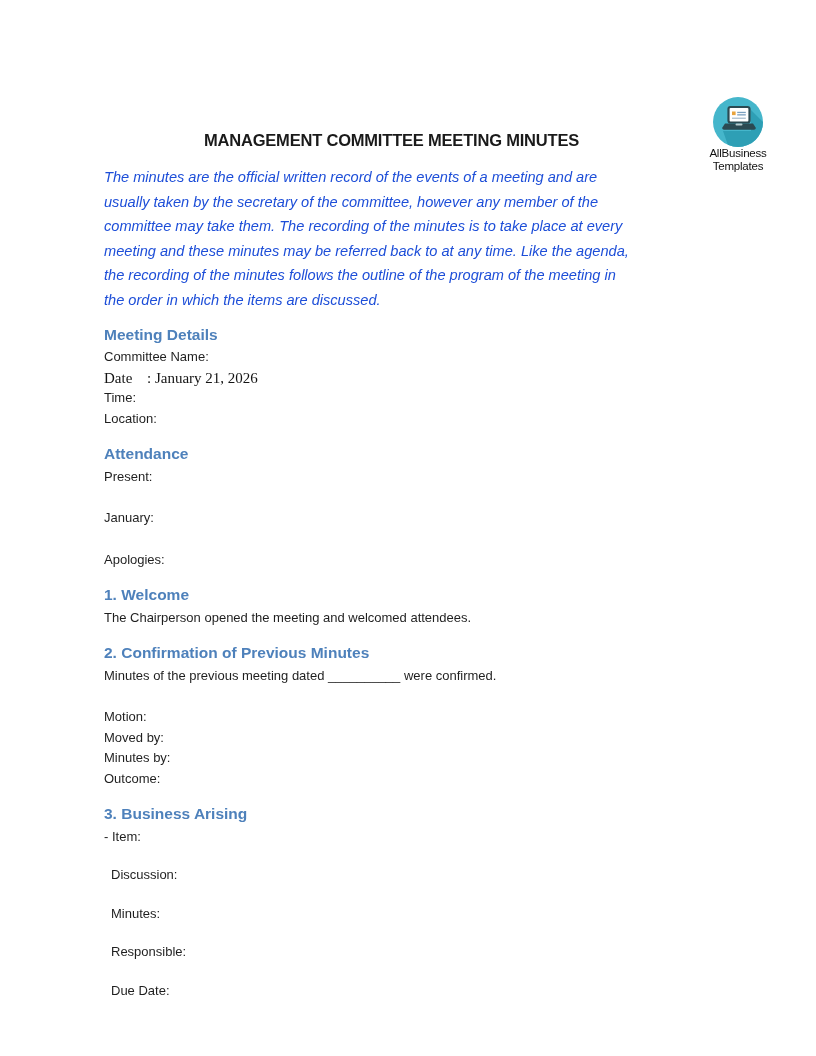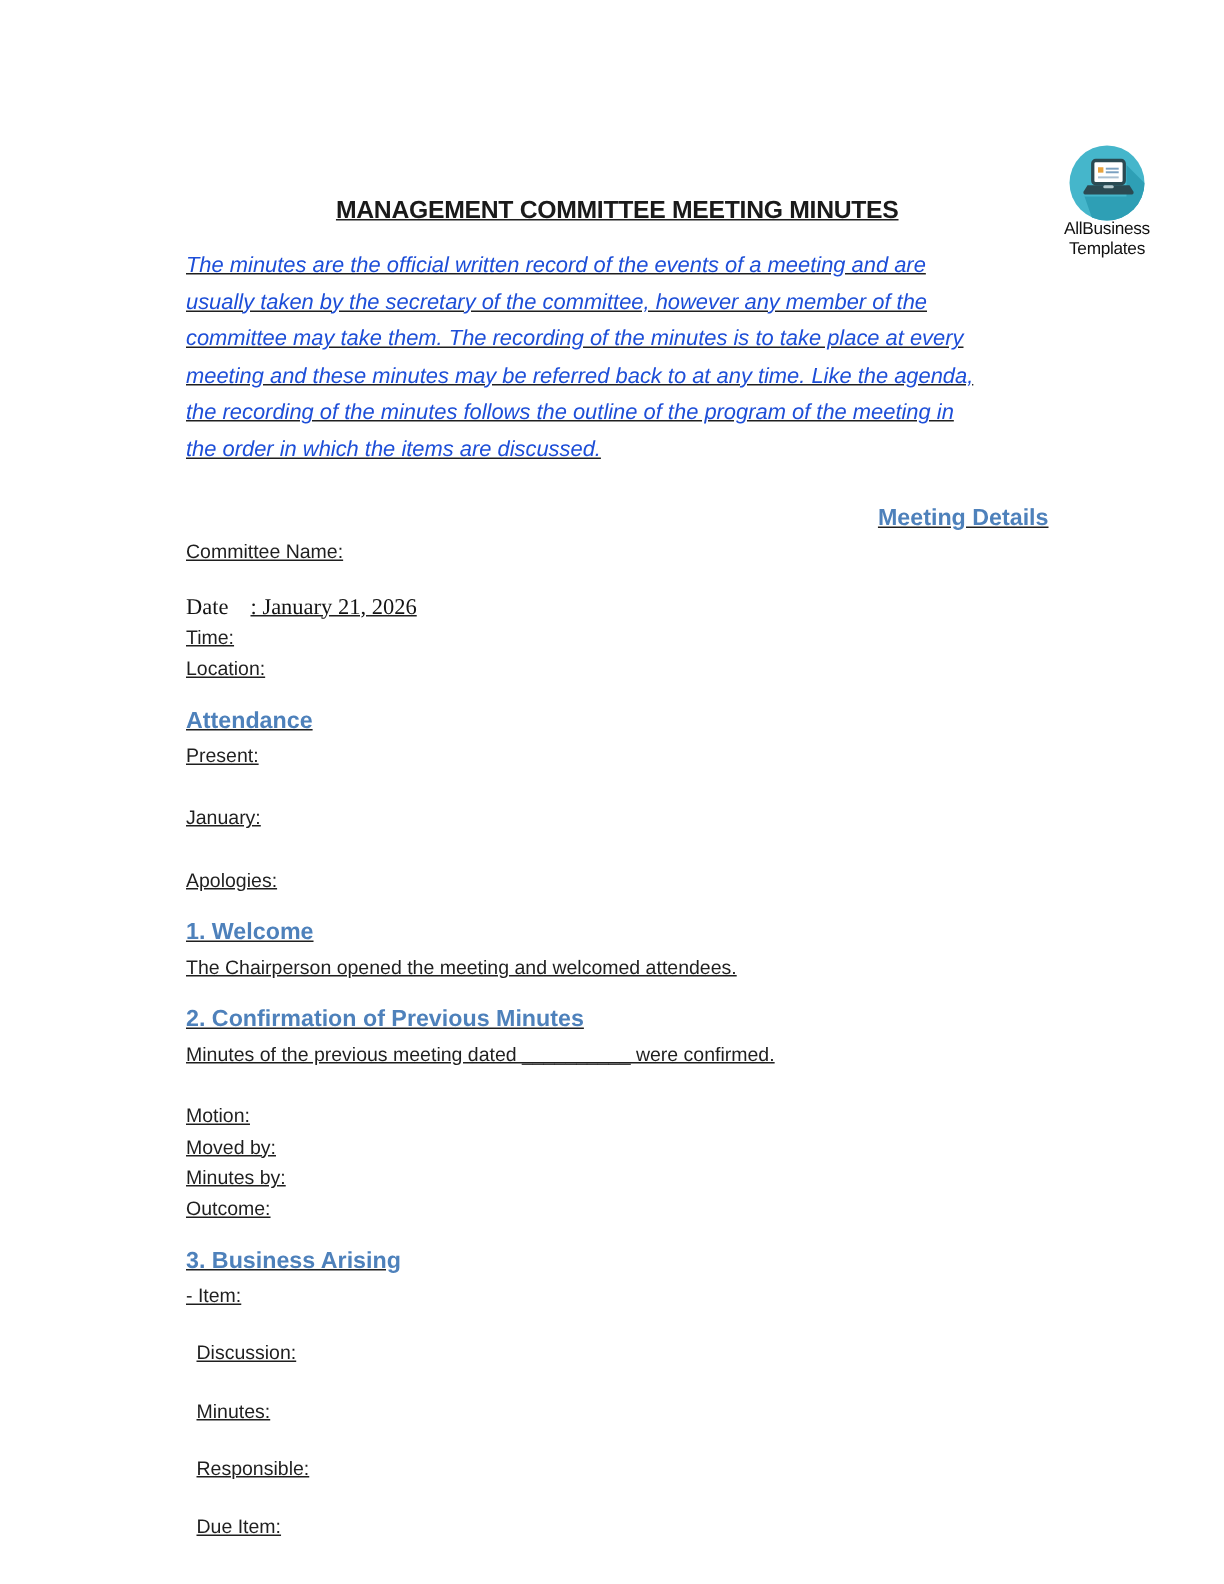--- a/index.html
+++ b/index.html
@@ -4,47 +4,46 @@
 <style>
   html,body { margin:0; padding:0; background:#ffffff; }
   .page {
     position:relative;
     width:816px; height:1056px;
     background:#ffffff;
     overflow:hidden;
     font-family:"Liberation Sans", "DejaVu Sans", sans-serif;
   }
   .content {
-    position:absolute; left:124px; top:0; width:575px;
+    position:absolute; left:104px; top:0; width:575px;
     color:var(--body-text, #1f1f1f);
-    text-decoration:underline;
   }
   .doc-title {
     margin:0; padding-top:129px;
     font-size:16.5px; line-height:22px; font-weight:bold;
     text-align:center; color:#1a1a1a; letter-spacing:-0.2px;
   }
   .intro {
     margin-top:14px;
     font-style:italic; font-size:14.6px; line-height:24.6px;
     white-space:nowrap; color:#1d4ed8;
   }
   .sec-heading {
     font-size:15.5px; font-weight:bold;
     color:var(--heading-blue, #4e81bb);
     line-height:20.5px; margin:15px 0 2px 0;
   }
-  .sec-heading.first { margin-top:23px;text-align:right; }
+  .sec-heading.first { margin-top:12px; }
   .line { font-size:13px; line-height:20.5px; }
   .spacer { height:21px; }
   .serif {
     font-family:"Liberation Serif", "DejaVu Serif", serif;
     font-size:15px; color:#141414;
   }
-  .date-label { display:inline-block; min-width:43px;margin-top:16px; }
+  .date-label { display:inline-block; min-width:43px; }
   .indent { padding-left:7px;margin-top:18px; }
   .logo {
     position:absolute; left:686px; top:94px; width:64px;
     text-align:center;
     margin-left:20px;
   }
   .logo-icon { display:block; margin:0 auto; }
   .logo-text {
     font-size:11.5px; line-height:12.5px; color:#111111;
     margin-top:-3px; letter-spacing:-0.2px;
@@ -126,17 +125,17 @@
       <div class="line">Minutes by:</div>
       <div class="line">Outcome:</div>
     </div>
 
     <div>
       <h2 class="sec-heading">3. Business Arising</h2>
       <div class="line">- Item:</div>
       <div class="line indent">Discussion:</div>
       <div class="line indent">Minutes:</div>
       <div class="line indent">Responsible:</div>
-      <div class="line indent">Due Item:</div>
+      <div class="line indent">Due Date:</div>
     </div>
 
   </div>
 </div>
 
 </body></html>

